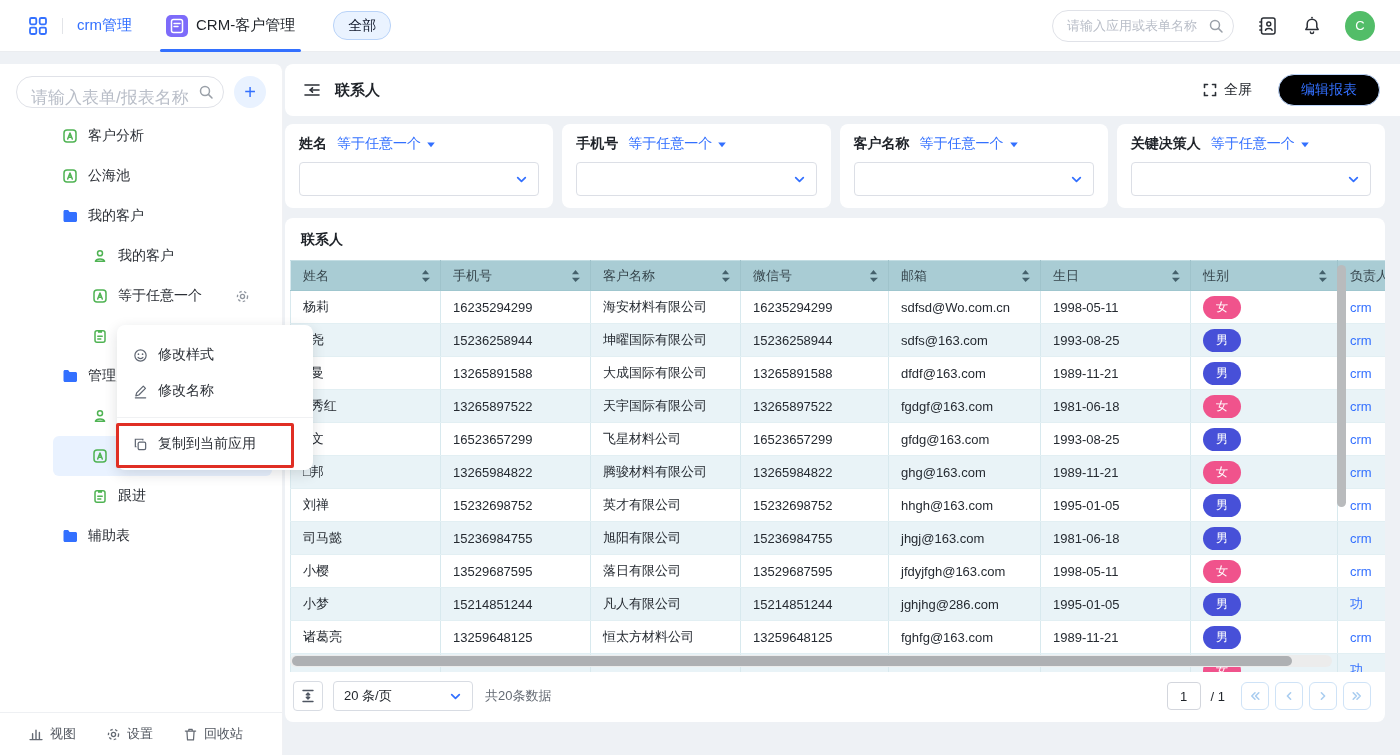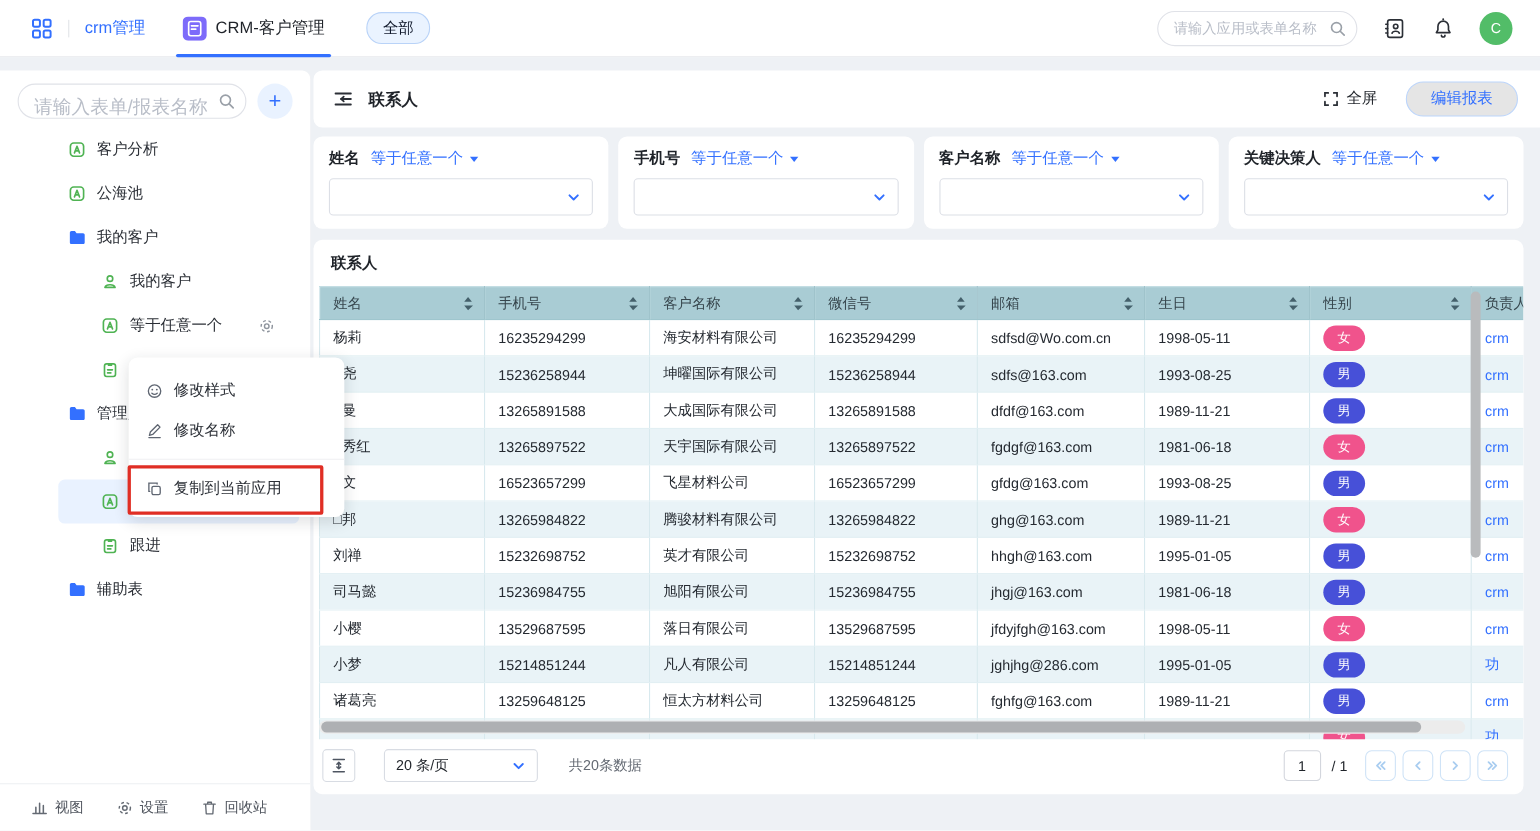--- a/index.html
+++ b/index.html
@@ -49,21 +49,21 @@
   .side-item .gear{margin-left:auto;margin-right:32px;}
   .side-footer{position:absolute;left:0;right:0;bottom:0;height:43px;border-top:1px solid #eef0f3;
     display:flex;align-items:center;padding-left:28px;box-sizing:border-box;background:#fff;}
   .foot-item{display:flex;align-items:center;gap:6px;font-size:13px;color:#51565f;margin-right:30px;cursor:pointer;}
 
   
   .main-header{position:absolute;left:285px;top:64px;right:0;height:52px;background:#fff;
     border-radius:8px 0 0 8px;display:flex;align-items:center;padding:0 20px 0 18px;box-sizing:border-box;}
   .mh-title{margin-left:14px;font-size:15px;font-weight:bold;color:#1f2329;}
   .fullscreen{margin-left:auto;display:flex;align-items:center;gap:6px;font-size:14px;color:#1f2329;cursor:pointer;}
-  .edit-btn{margin-left:26px;height:32px;padding:0 22px;border-radius:16px;background:#e5e5e5;
+  .edit-btn{margin-left:26px;height:32px;padding:0 22px;border-radius:16px;background:#000000;
     border:1px solid #bcd5fb;color:#3370ff;font-size:14px;cursor:pointer;font-family:inherit;}
 
   
   .filters{position:absolute;left:285px;top:124px;width:1100px;height:84px;display:flex;gap:9px;}
   .filter-card{flex:1;background:#fff;border-radius:8px;padding:11px 14px;box-sizing:border-box;}
   .filter-head{display:flex;align-items:center;gap:10px;font-size:14px;margin-bottom:9px;}
   .f-field{font-weight:bold;color:#1f2329;}
   .f-op{color:#3370ff;display:flex;align-items:center;gap:5px;cursor:pointer;}
   .filter-select{height:32px;border:1px solid #dcdfe6;border-radius:4px;display:flex;align-items:center;
     justify-content:flex-end;padding:0 10px;background:#fff;cursor:pointer;}
@@ -82,21 +82,21 @@
   .tbl tr:nth-child(even) td{background:#e9f3f7;}
   .pill{display:inline-block;min-width:38px;height:23px;line-height:23px;border-radius:12px;color:#fff;
     font-size:12px;text-align:center;}
   .owner{color:#3370ff;cursor:pointer;}
   .vscroll{position:absolute;left:1052px;top:45px;width:9px;height:402px;z-index:3;}
   .vthumb{position:absolute;top:2px;left:0;width:9px;height:242px;background:#b9bbbd;border-radius:5px;cursor:pointer;}
   .hscroll{position:absolute;left:5px;top:437px;width:1042px;height:12px;background:#ececec;border-radius:6px;z-index:3;}
   .hthumb{position:absolute;left:2px;top:1px;width:1000px;height:10px;background:#aeb0b3;border-radius:5px;cursor:pointer;}
 
   
-  .pagination{position:absolute;left:8px;right:8px;bottom:10px;height:32px;display:flex;align-items:center;gap:16px;}
+  .pagination{position:absolute;left:8px;right:8px;bottom:10px;height:32px;display:flex;align-items:center;}
   .fit-btn{width:30px;height:30px;border:1px solid #d8dce3;border-radius:4px;background:#fff;
     display:flex;align-items:center;justify-content:center;margin-right:10px;cursor:pointer;}
   .size-select{width:140px;height:30px;border:1px solid #d8dce3;border-radius:4px;display:flex;align-items:center;
     padding:0 10px;font-size:13px;color:#1f2329;box-sizing:border-box;cursor:pointer;}
   .size-select .ic{margin-left:auto;}
   .total{margin-left:12px;font-size:13px;color:#646a73;}
   .pg-right{margin-left:auto;display:flex;align-items:center;margin-right:6px;}
   .page-input{width:34px;height:28px;border:1px solid #d3d6dd;border-radius:4px;text-align:center;font-size:13px;
     color:#1f2329;outline:none;font-family:inherit;box-sizing:border-box;}
   .page-of{margin:0 10px;font-size:13px;color:#1f2329;}

